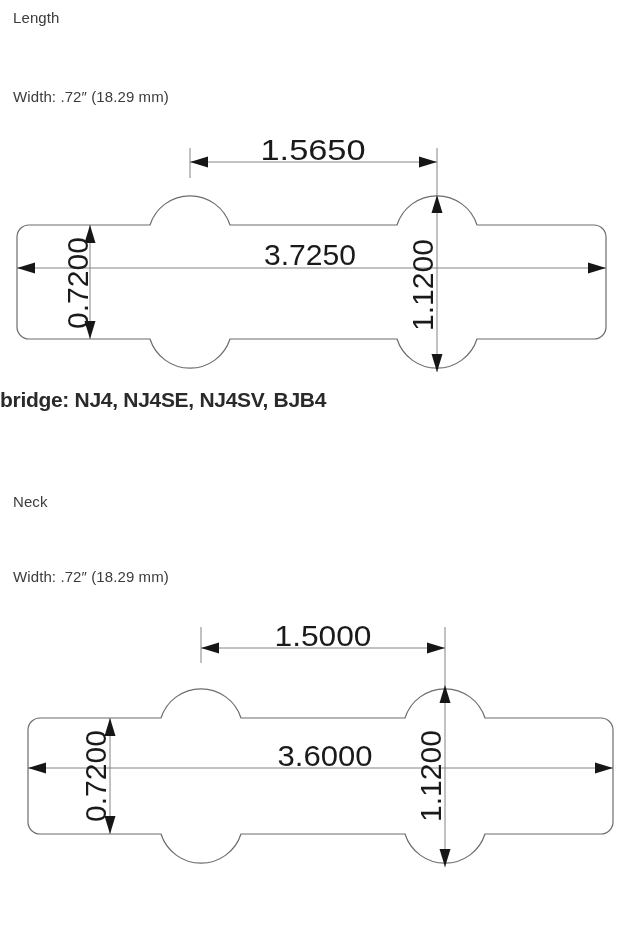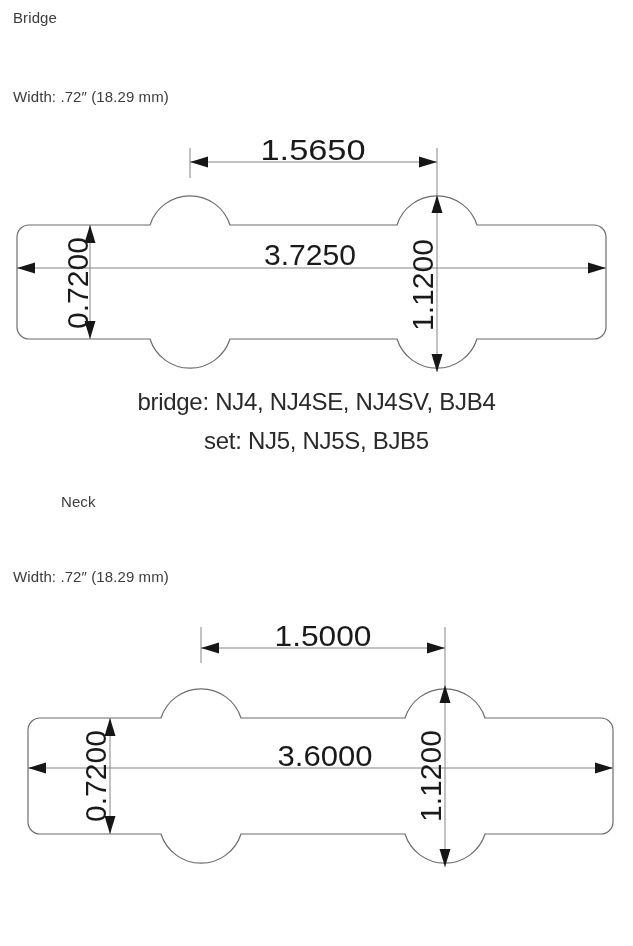--- a/index.html
+++ b/index.html
@@ -16,36 +16,35 @@
     position: absolute;
     left: 13px;
     font-size: 15px;
     color: #3c3c3c;
     letter-spacing: 0.1px;
     white-space: nowrap;
   }
   .bridge-heading { top: 9px; }
   .bridge-length  { top: 49px; }
   .bridge-width   { top: 88px; }
-  .neck-heading   { top: 493px; margin-left: 48px; }
+  .neck-heading   { top: 493px; }
   .neck-length    { top: 529px; }
   .neck-width     { top: 568px; }
   .drawing {
     position: absolute;
     left: 0;
   }
   .drawing-bridge { top: 130px; }
   .drawing-neck   { top: 610px; }
   .caption {
     position: absolute;
     left: 0;
     width: 633px;
-    text-align: center;
-    font-size: 24px;
-    font-weight: 400;
+    font-size: 21px;
+    font-weight: 700;
     letter-spacing: -0.3px;
     color: #2a2a2a;
     white-space: nowrap;
   }
   .bridge-cap-1 { top: 388px; }
   .bridge-cap-2 { top: 427px; }
   .neck-cap-1   { top: 897px; }
   .outline {
     fill: none;
     stroke: #6d6d6d;
@@ -61,21 +60,21 @@
     fill: #1a1a1a;
     font-family: "Liberation Sans", "DejaVu Sans", sans-serif;
     font-size: 30px;
   }
 </style>
 </head>
 <body>
 
 <div class="page">
 
-  <div class="meta-text bridge-heading">Bridge</div>
+  <div class="meta-text bridge-heading">Length</div>
   <div class="meta-text bridge-width">Width: .72″ (18.29 mm)</div>
 
   <svg class="drawing drawing-bridge" width="633" height="250" viewBox="0 0 633 250" xmlns="http://www.w3.org/2000/svg">
 
     <path class="outline" d="M 17 107 A 12 12 0 0 1 29 95 L 150 95 A 42 42 0 0 1 230 95 L 397 95 A 42 42 0 0 1 477 95
              L 594 95 A 12 12 0 0 1 606 107 L 606 197 A 12 12 0 0 1 594 209 L 477 209 A 42 42 0 0 1 397 209
              L 230 209 A 42 42 0 0 1 150 209 L 29 209 A 12 12 0 0 1 17 197 Z"></path>
 
     <line class="dimline" x1="190" y1="18" x2="190" y2="48"></line>
     <line class="dimline" x1="437" y1="18" x2="437" y2="242"></line>
@@ -92,21 +91,20 @@
     <polygon class="dimarrow" points="437,65 431.5,83 442.5,83"></polygon>
     <polygon class="dimarrow" points="437,242 431.5,224 442.5,224"></polygon>
 
     <text class="dimtext" x="313" y="30" text-anchor="middle" textLength="105" lengthAdjust="spacingAndGlyphs">1.5650</text>
     <text class="dimtext" x="310" y="135" text-anchor="middle" textLength="92" lengthAdjust="spacingAndGlyphs">3.7250</text>
     <text class="dimtext" x="88" y="153" text-anchor="middle" textLength="92" lengthAdjust="spacingAndGlyphs" transform="rotate(-90 88 153)">0.7200</text>
     <text class="dimtext" x="433" y="155" text-anchor="middle" textLength="92" lengthAdjust="spacingAndGlyphs" transform="rotate(-90 433 155)">1.1200</text>
   </svg>
 
   <div class="caption bridge-cap-1">bridge: NJ4, NJ4SE, NJ4SV, BJB4</div>
-  <div class="caption bridge-cap-2">set: NJ5, NJ5S, BJB5</div>
 
   <div class="meta-text neck-heading">Neck</div>
   <div class="meta-text neck-width">Width: .72″ (18.29 mm)</div>
 
   <svg class="drawing drawing-neck" width="633" height="290" viewBox="0 0 633 290" xmlns="http://www.w3.org/2000/svg">
 
     <path class="outline" d="M 28 120 A 12 12 0 0 1 40 108 L 161 108 A 42 42 0 0 1 241 108 L 405 108 A 42 42 0 0 1 485 108
              L 601 108 A 12 12 0 0 1 613 120 L 613 212 A 12 12 0 0 1 601 224 L 485 224 A 42 42 0 0 1 405 224
              L 241 224 A 42 42 0 0 1 161 224 L 40 224 A 12 12 0 0 1 28 212 Z"></path>
 

